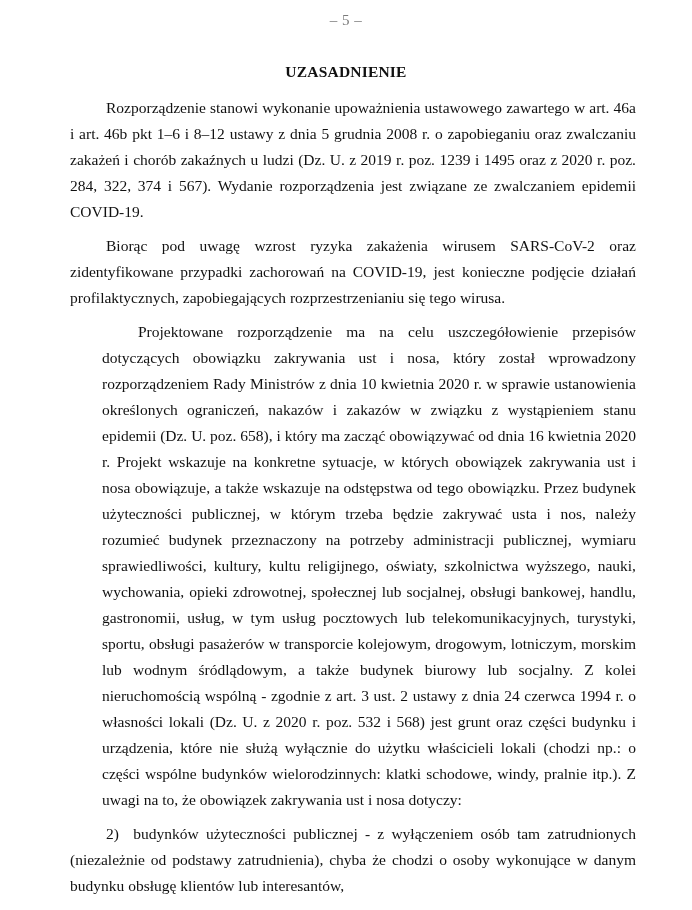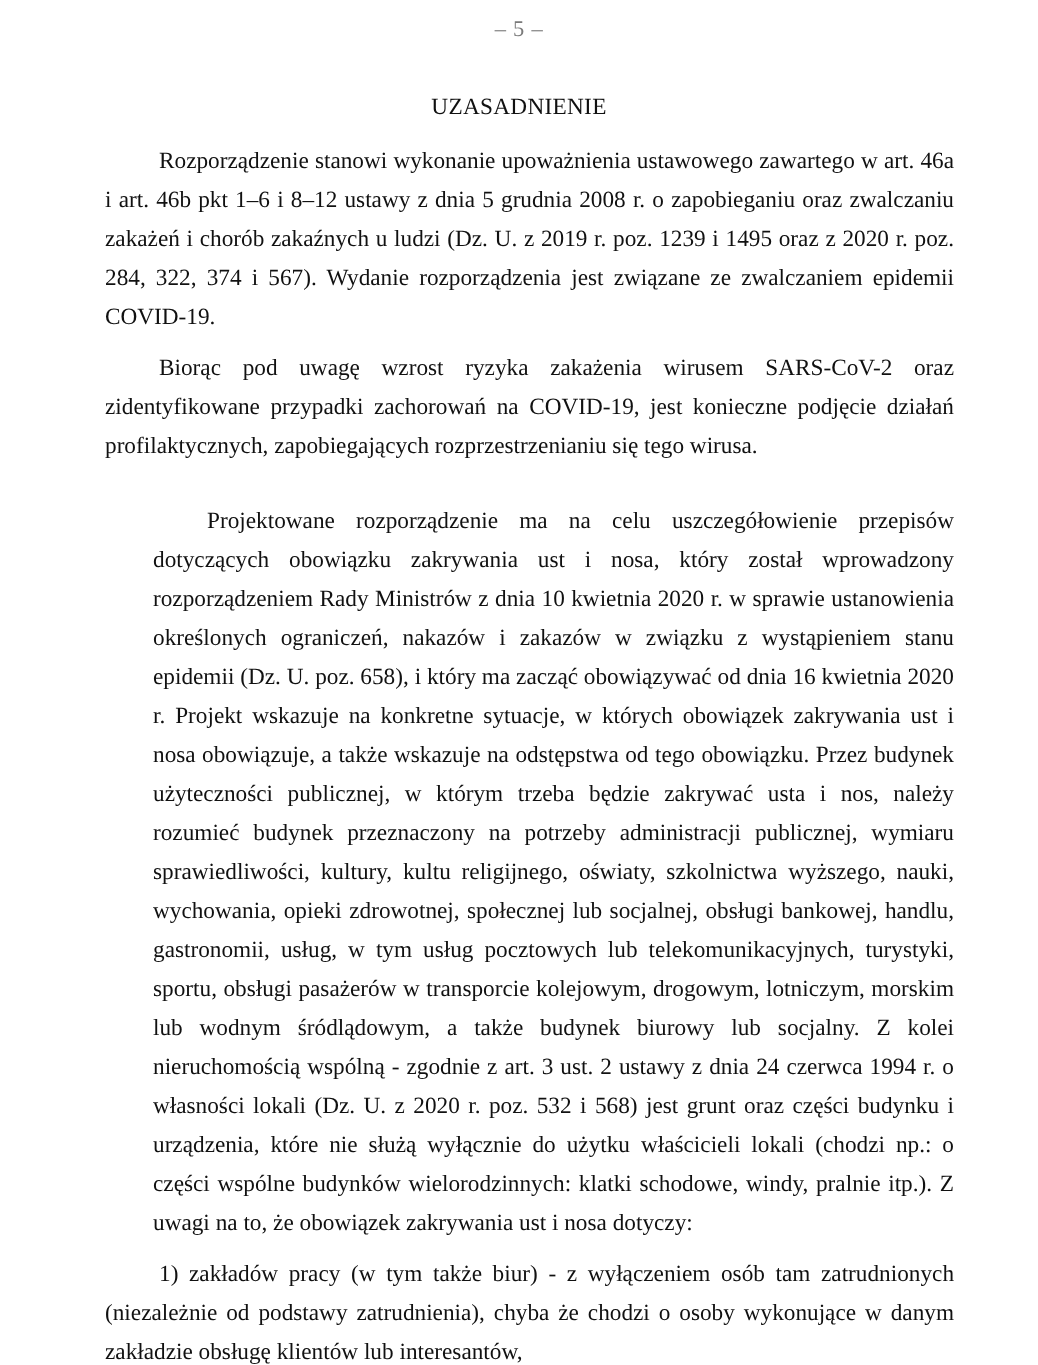--- a/index.html
+++ b/index.html
@@ -8,50 +8,46 @@
     position: absolute; left: 0; top: 0; width: 692px; height: 910px;
     font-family: "Liberation Serif", "DejaVu Serif", serif;
     color: #111111;
   }
   .page-number {
     position: absolute; top: 12px; left: 0; width: 692px; text-align: center;
     font-size: 15px; color: #7a7a7a; letter-spacing: 0.5px;
   }
   .title {
     position: absolute; top: 63px; left: 0; width: 692px; text-align: center;
-    font-size: 15.5px; font-weight: normal; letter-spacing: 0.2px;
+    font-size: 15.5px; font-weight: bold; letter-spacing: 0.2px;
   }
   .body {
     position: absolute; top: 95px; left: 70px; width: 566px;
     font-size: 15.5px; line-height: 26px;
   }
   .para {
     margin: 0 0 8px 0; text-align: justify; text-indent: 36px;
     hyphens: none;
   }
   .para.p1 { margin-bottom: 8px; }
-  .para.p2 { margin-bottom: 24px; }
+  .para.p2 { margin-bottom: 8px; }
   .para.p3 { margin-bottom: 8px; margin-left: 32px; }
   .list-item { margin: 0 0 8px 0; text-align: justify; text-indent: 36px; }
   .list-item .num { display: inline; }
 </style>
 </head>
 <body>
 
 <div class="page">
   <div class="page-number">– 5 –</div>
   <div class="title">UZASADNIENIE</div>
 
   <div class="body">
     <p class="para p1">Rozporządzenie stanowi wykonanie upoważnienia ustawowego zawartego w art. 46a i art. 46b pkt 1–6 i 8–12 ustawy z dnia 5 grudnia 2008 r. o zapobieganiu oraz zwalczaniu zakażeń i chorób zakaźnych u ludzi (Dz. U. z 2019 r. poz. 1239 i 1495 oraz z 2020 r. poz. 284, 322, 374 i 567). Wydanie rozporządzenia jest związane ze zwalczaniem epidemii COVID-19.</p>
     <p class="para p2">Biorąc pod uwagę wzrost ryzyka zakażenia wirusem SARS-CoV-2 oraz zidentyfikowane przypadki zachorowań na COVID-19, jest konieczne podjęcie działań profilaktycznych, zapobiegających rozprzestrzenianiu się tego wirusa.</p>
     <p class="para p3">Projektowane rozporządzenie ma na celu uszczegółowienie przepisów dotyczących obowiązku zakrywania ust i nosa, który został wprowadzony rozporządzeniem Rady Ministrów z dnia 10 kwietnia 2020 r. w sprawie ustanowienia określonych ograniczeń, nakazów i zakazów w związku z wystąpieniem stanu epidemii (Dz. U. poz. 658), i który ma zacząć obowiązywać od dnia 16 kwietnia 2020 r. Projekt wskazuje na konkretne sytuacje, w których obowiązek zakrywania ust i nosa obowiązuje, a także wskazuje na odstępstwa od tego obowiązku. Przez budynek użyteczności publicznej, w którym trzeba będzie zakrywać usta i nos, należy rozumieć budynek przeznaczony na potrzeby administracji publicznej, wymiaru sprawiedliwości, kultury, kultu religijnego, oświaty, szkolnictwa wyższego, nauki, wychowania, opieki zdrowotnej, społecznej lub socjalnej, obsługi bankowej, handlu, gastronomii, usług, w tym usług pocztowych lub telekomunikacyjnych, turystyki, sportu, obsługi pasażerów w transporcie kolejowym, drogowym, lotniczym, morskim lub wodnym śródlądowym, a także budynek biurowy lub socjalny. Z kolei nieruchomością wspólną - zgodnie z art. 3 ust. 2 ustawy z dnia 24 czerwca 1994 r. o własności lokali (Dz. U. z 2020 r. poz. 532 i 568) jest grunt oraz części budynku i urządzenia, które nie służą wyłącznie do użytku właścicieli lokali (chodzi np.: o części wspólne budynków wielorodzinnych: klatki schodowe, windy, pralnie itp.). Z uwagi na to, że obowiązek zakrywania ust i nosa dotyczy:</p>
 
     <p class="list-item">
-      <span class="num">1)</span>
-      <span>zakładów pracy (w tym także biur) - z wyłączeniem osób tam zatrudnionych (niezależnie od podstawy zatrudnienia), chyba że chodzi o osoby wykonujące w danym zakładzie obsługę klientów lub interesantów,</span>
-    </p>
-    <p class="list-item">
       <span class="num">2)</span>&nbsp;
       <span>budynków użyteczności publicznej - z wyłączeniem osób tam zatrudnionych (niezależnie od podstawy zatrudnienia), chyba że chodzi o osoby wykonujące w danym budynku obsługę klientów lub interesantów,</span>
     </p>
   </div>
 </div>
 
 </body></html>

